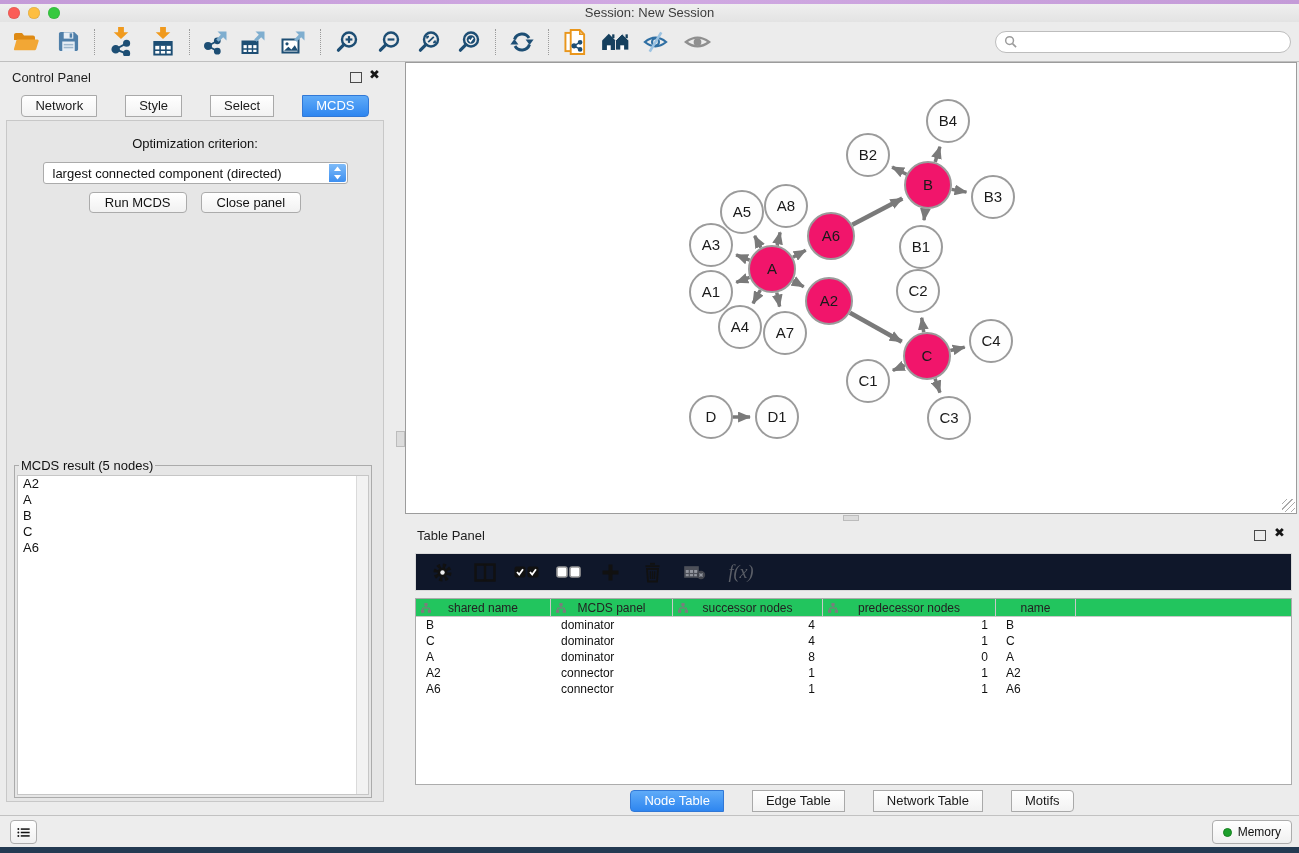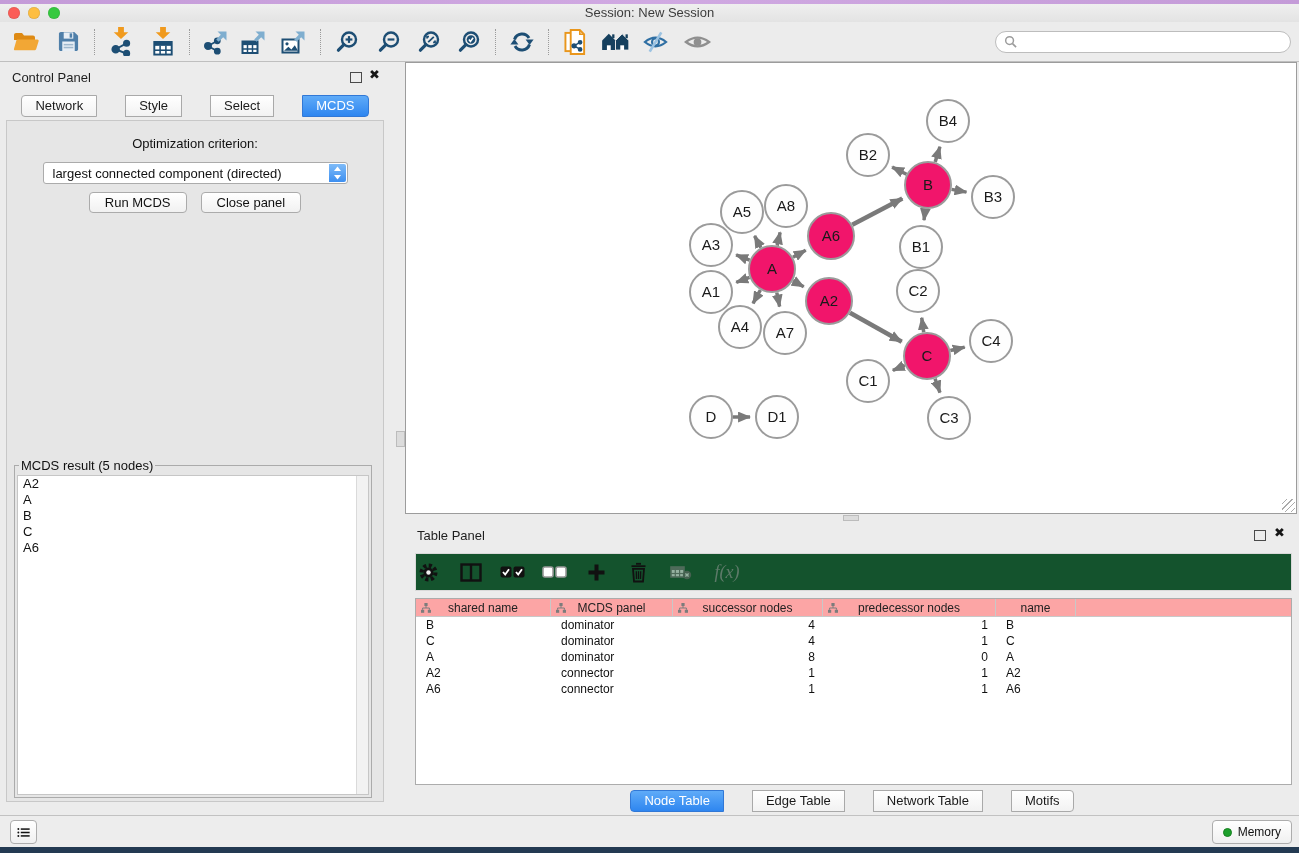--- a/index.html
+++ b/index.html
@@ -53,26 +53,26 @@
   .ntl.red{left:12px;background:#FB5D57;} .ntl.yellow{left:30px;background:#FDBE41;} .ntl.green{left:48px;background:#35C93F;}
   .nw-canvas{position:absolute;left:0;right:0;top:25px;bottom:0;background:#fff;}
   .grip{position:absolute;right:1px;bottom:1px;width:13px;height:13px;background:
     repeating-linear-gradient(135deg,transparent 0 3px,#ABABAB 3px 4px);}
   .split-handle-v{position:absolute;left:396px;top:431px;width:9px;height:16px;background:#DCDCDC;border:1px solid #BCBCBC;box-sizing:border-box;}
   .split-handle-h{position:absolute;left:843px;top:515px;width:16px;height:6px;background:#DCDCDC;border:1px solid #BCBCBC;box-sizing:border-box;}
 
   
   .tp{position:absolute;left:405px;top:520px;width:894px;height:295px;}
   .tp .float-box{right:33px;} .tp .close-x{right:14px;}
-  .tp-toolbar{position:absolute;left:10px;right:7px;top:33px;height:38px;background:#14532d;border:1px solid #D9D9D9;box-sizing:border-box;display:flex;align-items:center;gap:17px;}
+  .tp-toolbar{position:absolute;left:10px;right:7px;top:33px;height:38px;background:#0f172a;border:1px solid #D9D9D9;box-sizing:border-box;display:flex;align-items:center;padding-left:14px;gap:17px;}
   .ti{width:25px;height:26px;display:flex;align-items:center;justify-content:center;background:none;border:none;padding:0;}
   .ti.dis{opacity:.55;}
   .fx{font-family:"Liberation Serif",serif;font-style:italic;font-size:18px;color:#9A9A9A;}
   .tp-table{position:absolute;left:10px;right:7px;top:78px;bottom:30px;background:#fff;border:1px solid #ACACAC;box-sizing:border-box;overflow:hidden;}
-  .thead{display:flex;height:17px;background:#fca5a5;border-bottom:1px solid #C8C8C8;}
+  .thead{display:flex;height:17px;background:#22c55e;border-bottom:1px solid #C8C8C8;}
   .th{position:relative;display:flex;align-items:center;justify-content:center;font-size:12px;color:#222;border-right:1px solid #C8C8C8;box-sizing:border-box;flex:0 0 auto;}
   .th svg{position:absolute;left:5px;}
   .th.fillcell{flex:1;border-right:none;}
   .tr{display:flex;height:16px;}
   .td{font-size:12px;color:#111;line-height:16px;box-sizing:border-box;padding-left:10px;overflow:hidden;white-space:nowrap;flex:0 0 auto;}
   .td.num{text-align:right;padding-left:0;padding-right:8px;}
   .tp-tabs{bottom:3px;}
 
   
   .statusbar{position:absolute;left:0;top:815px;width:100%;height:32px;background:#EDEDED;border-top:1px solid #C2C2C2;box-sizing:border-box;}

